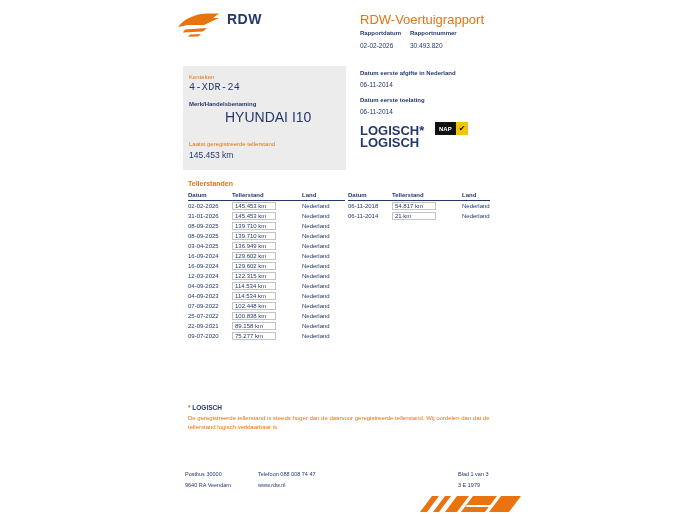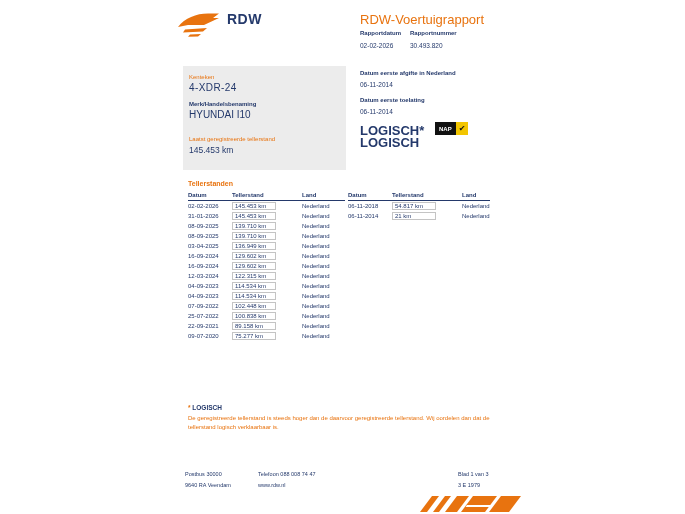--- a/index.html
+++ b/index.html
@@ -13,22 +13,22 @@
   .doc-title { left:360px; top:12px; color:#E8730F; font-weight:normal; font-size:13px; }
   .report-meta { left:360px; top:30px; display:flex; gap:10px; }
   .meta-col { display:flex; flex-direction:column; }
   .meta-label { color:#24396B; font-weight:bold; font-size:6px; }
   .meta-value { color:#24396B; font-size:6.5px; margin-top:6px; }
 
   
   .vehicle-box { left:183px; top:66px; width:163px; height:104px; background:#ECECEC; padding:8px 6px 0 6px; }
   .lbl-orange { color:#E8730F; font-size:6px; }
   .lbl-navy { color:#24396B; font-weight:bold; font-size:6px; }
-  .val-kenteken { color:#24396B; font-size:10px; letter-spacing:0.4px; margin-top:2px; }
-  .val-merk { color:#24396B; font-size:10px; margin-top:2px; }
+  .val-kenteken { color:#24396B; font-size:10px; letter-spacing:0.4px; margin-top:2px;font-family:Liberation Mono, monospace; }
+  .val-merk { color:#24396B; font-size:14px; margin-top:2px;margin-left:36px; }
   .val-tell { color:#24396B; font-size:8.5px; margin-top:3px; }
   .mt8 { margin-top:8px; }
   .mt16 { margin-top:16px; }
 
   
   .reg-block { left:360px; top:70px; width:140px; }
   .reg-value { color:#24396B; font-size:6.5px; margin:5px 0 9px 0; }
   .oordeel { left:360px; top:125px; color:#24396B; font-weight:bold; font-size:13px; line-height:12px; }
   .nap { left:435px; top:122px; display:flex; }
   .nap-black { background:#111111; color:#ffffff; font-weight:bold; font-size:6px; padding:3px 4px; height:13px; display:flex; align-items:center; }

